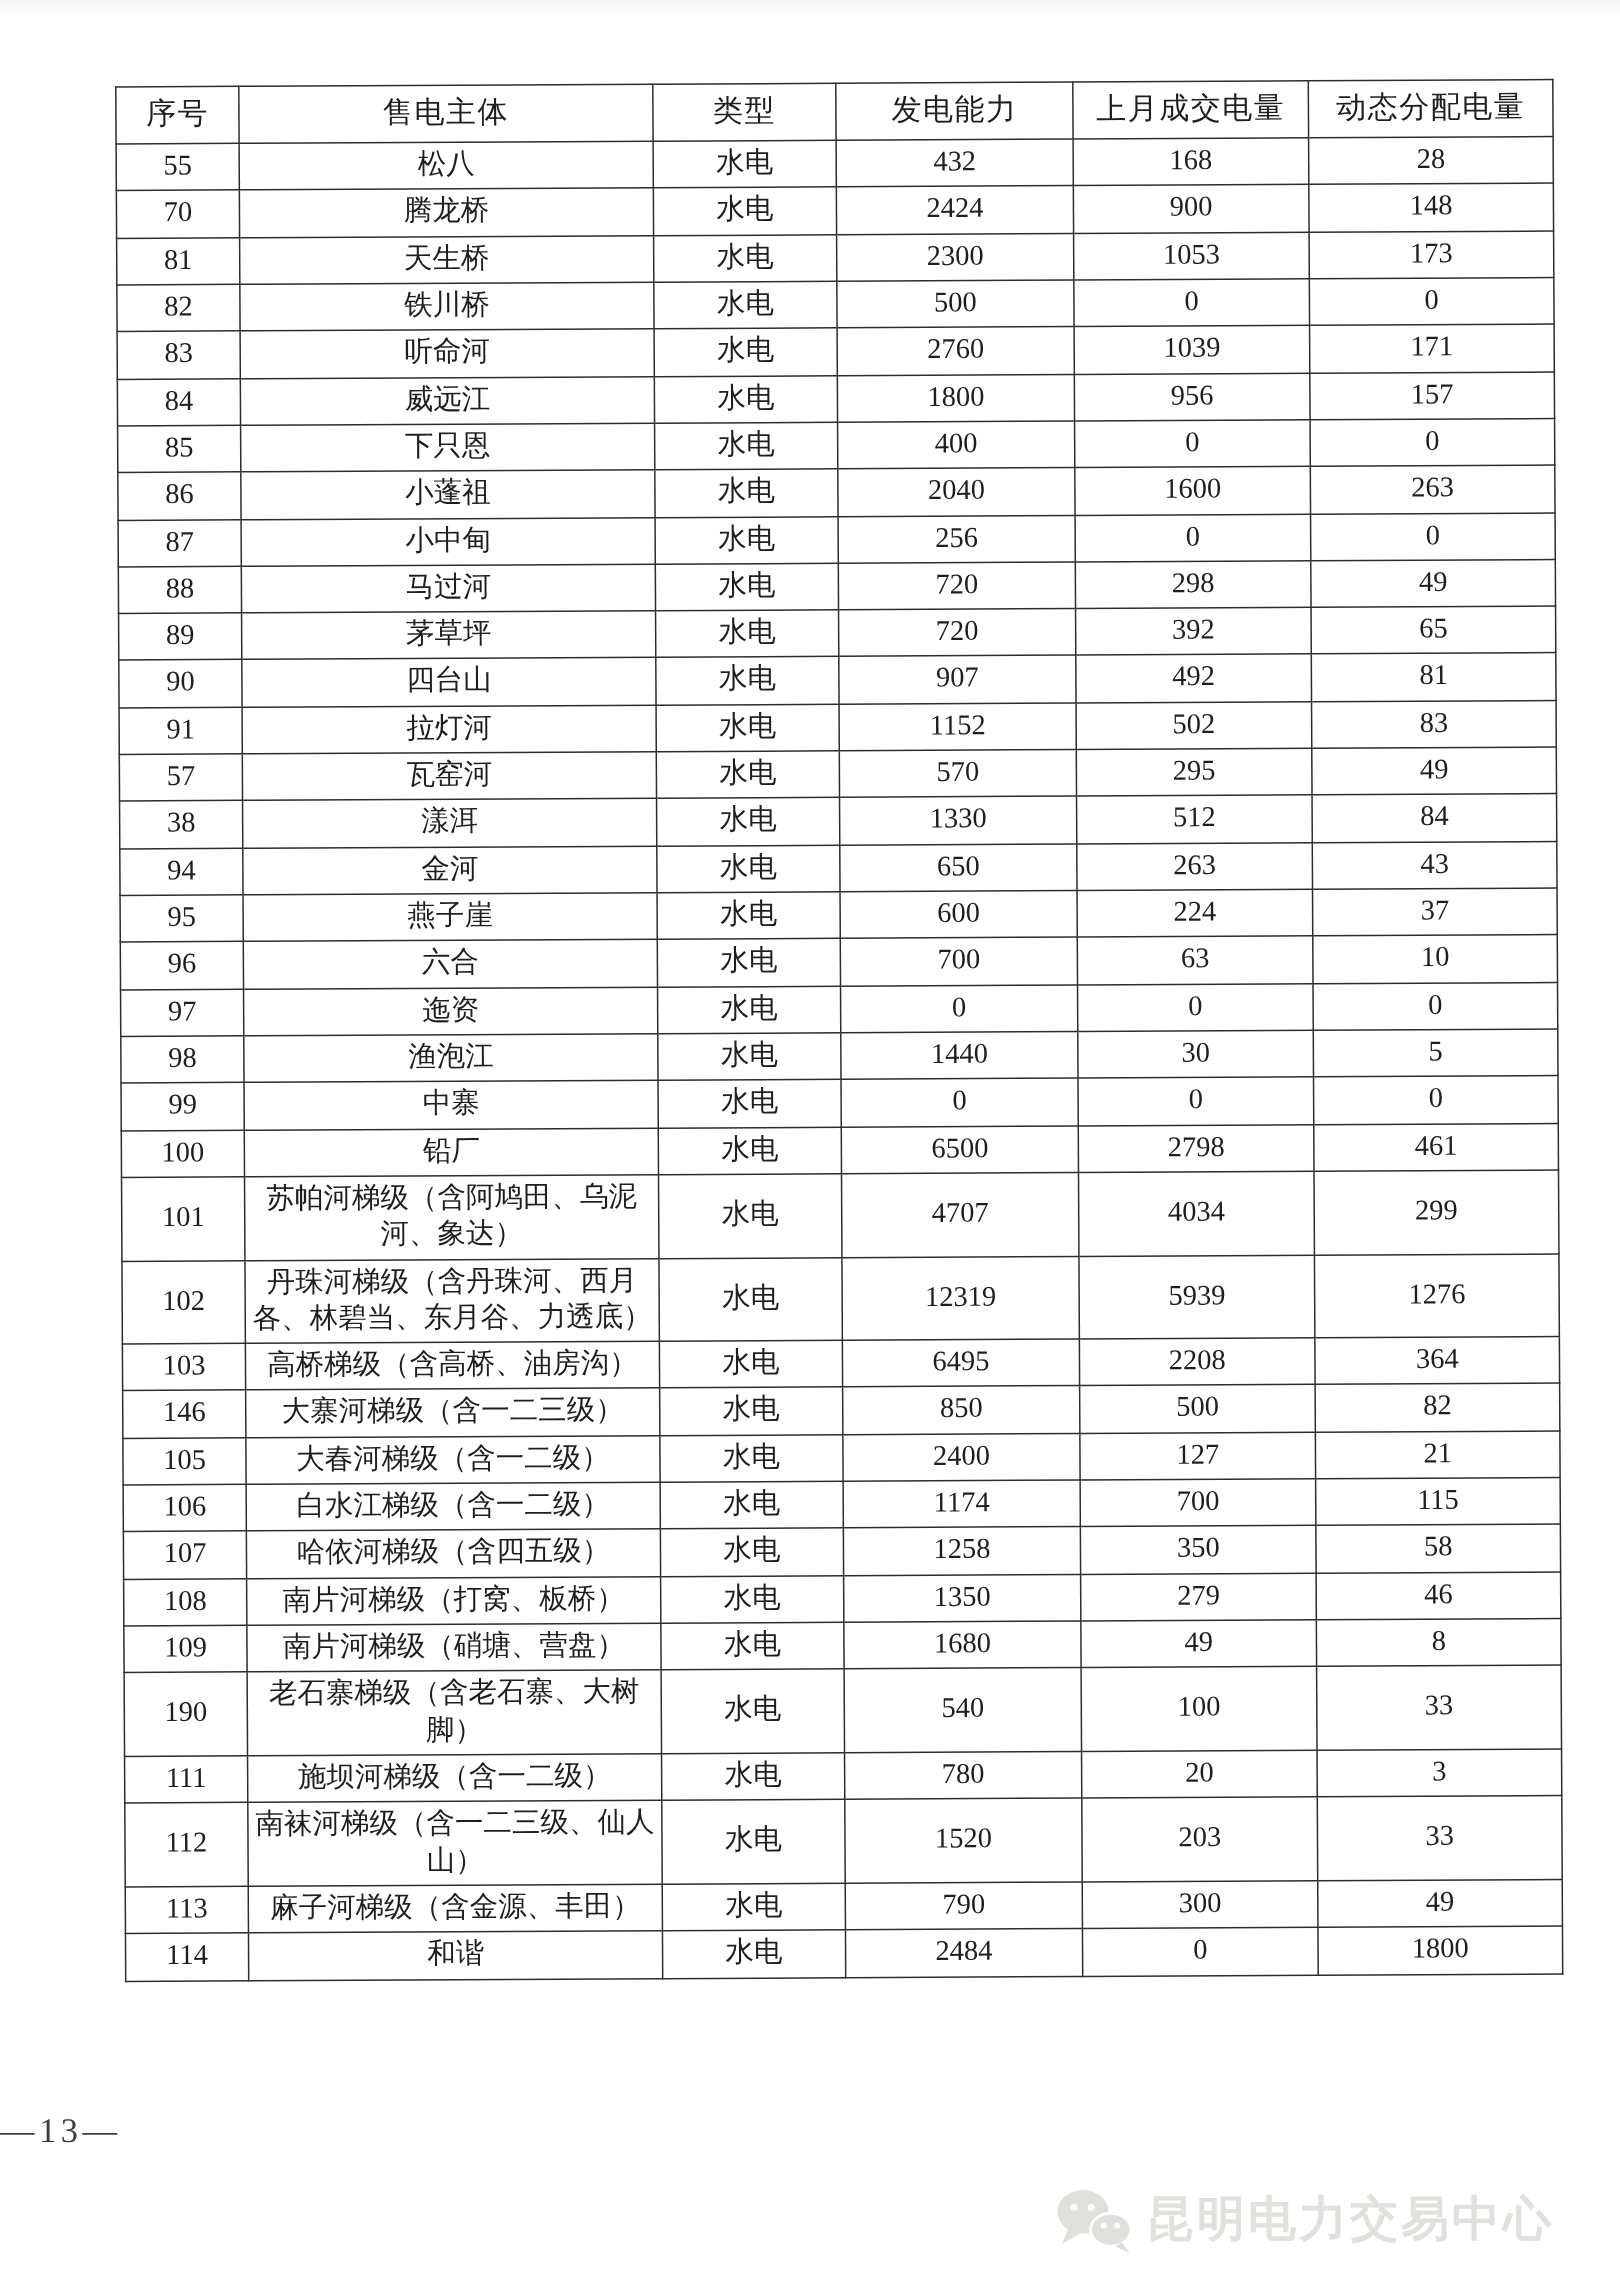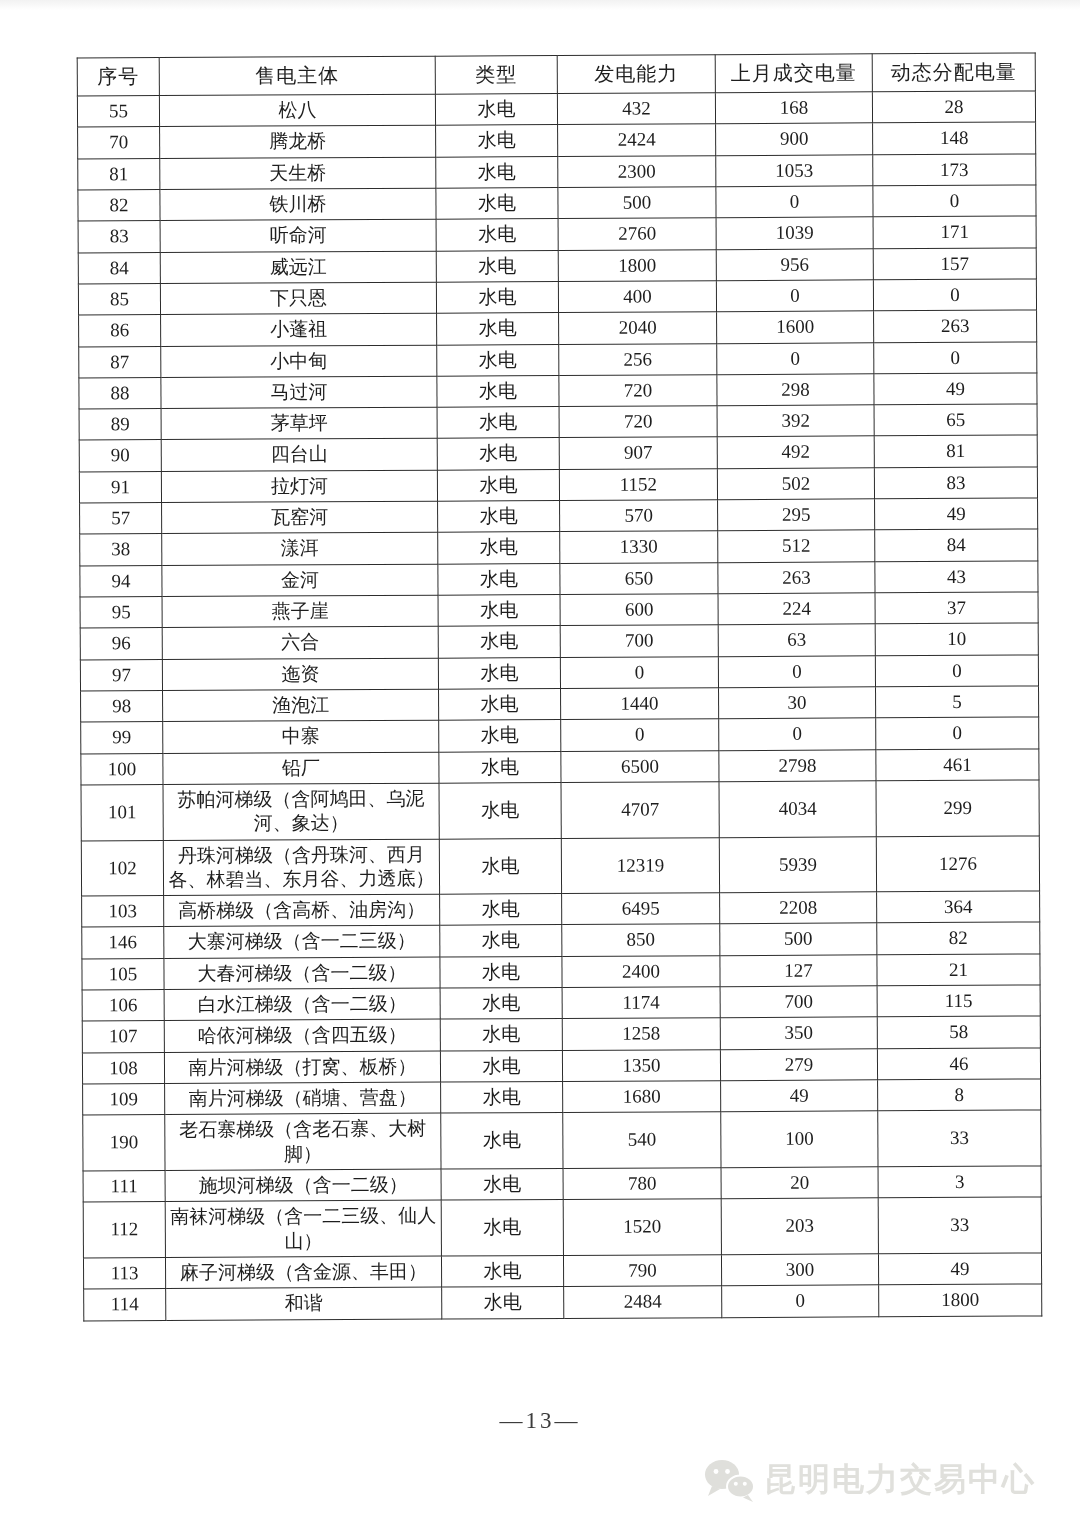--- a/index.html
+++ b/index.html
@@ -46,21 +46,21 @@
     height: 38px;
     font-size: 20px;
     font-weight: normal;
     letter-spacing: 1px;
   }
   td.name-cell { padding: 3px 4px; }
   .page-number {
     position: absolute;
     top: 1408px; left: 0;
     width: 1080px;
-    text-align: center;
+    text-align: left;
     font-size: 23px;
     letter-spacing: 3px;
     color: #3c3c3c;
   }
   .watermark {
     position: absolute;
     top: 1458px; right: 44px;
     display: flex;
     align-items: center;
     gap: 9px;

